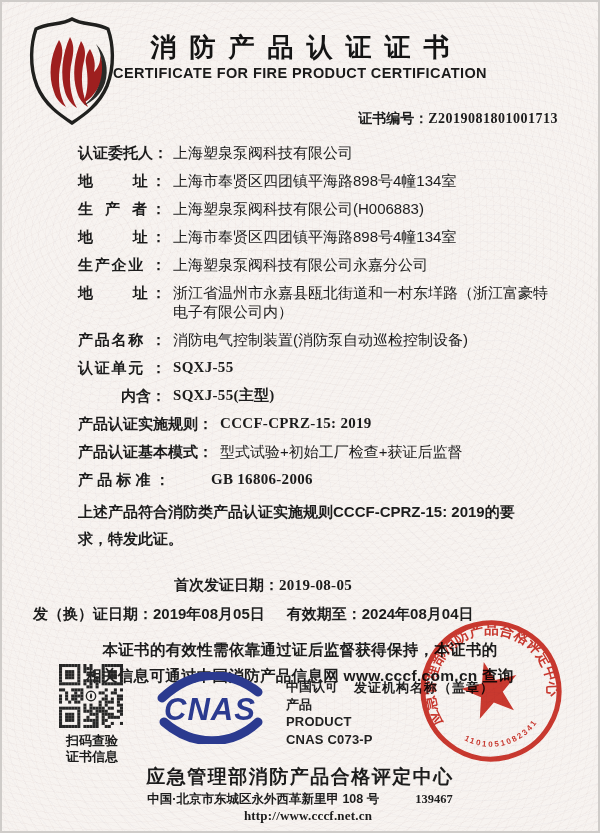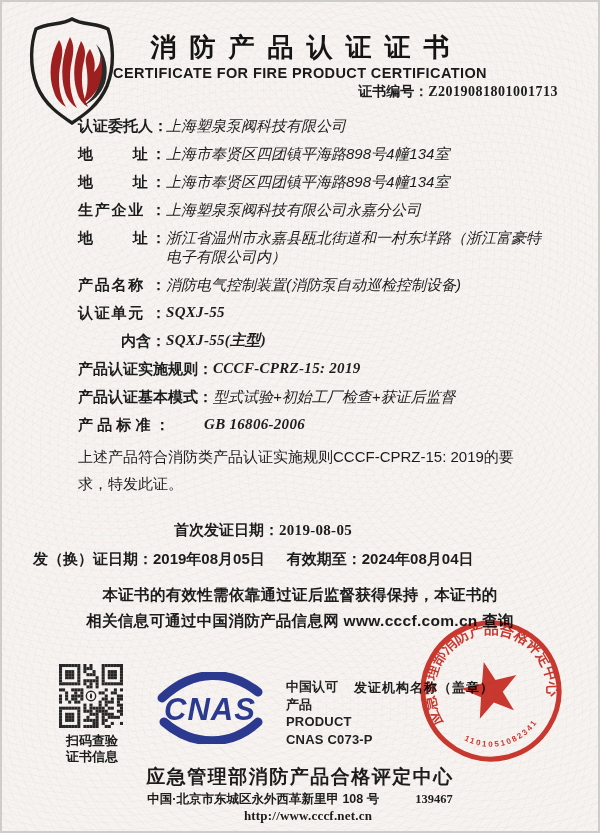--- a/index.html
+++ b/index.html
@@ -26,35 +26,35 @@
   .head{ text-align:center; }
   .title{
     margin:28px 0 0 0;
     font-size:26px;font-weight:700;letter-spacing:13px;
     text-indent:13px; color:#141414;
   }
   .subtitle{
     font-size:14.5px;font-weight:700;letter-spacing:.4px;color:#1a1a1a;
   }
   .certno{
-    margin-top:2px; text-align:right; padding-right:40px;
+    margin-top:29px; text-align:right; padding-right:40px;
     font-size:14px;font-weight:700;padding-left:14px;
   }
   .certno .num{font-family:"Liberation Serif",serif;font-weight:700;letter-spacing:.5px;}
   .fields{margin-top:15px;padding:0 48px 0 76px;}
   .field{display:flex;align-items:flex-start;margin-bottom:9px;line-height:19px;font-size:15px;}
   .f-label{font-weight:700;flex:none;white-space:nowrap;}
   .la{width:88px;text-align:justify;text-align-last:justify;}
   .lb{min-width:126px;}
   .lc{width:88px;text-align:right;text-align-last:right;}
-  .f-value{max-width:420px;font-weight:500;font-style:italic;}
+  .f-value{margin-left:7px;max-width:420px;font-weight:500;}
   .latin{font-family:"Liberation Serif",serif;font-weight:600;letter-spacing:.3px;}
   .statement{
     padding:0 58px 0 76px;margin-top:3px;
-    font-size:15px;font-weight:400;line-height:27px;
+    font-size:15px;font-weight:700;line-height:27px;
   }
   .date-first{
     padding-left:172px;margin-top:23px;font-size:15px;line-height:20px;
   }
   .date-row{
     padding-left:31px;margin-top:9px;font-size:15px;line-height:20px;
   }
   .dlabel{font-weight:700;}
   .dval{font-weight:600;}
   .gap{display:inline-block;width:22px;}
@@ -120,20 +120,24 @@
   </div>
 
   <div class="fields">
     <div class="field">
       <span class="f-label la">认证委托人：</span>
       <span class="f-value">上海塑泉泵阀科技有限公司</span>
     </div>
     <div class="field">
       <span class="f-label la">地　　址：</span>
       <span class="f-value">上海市奉贤区四团镇平海路898号4幢134室</span>
+    </div>
+    <div class="field">
+      <span class="f-label la">生 产 者：</span>
+      <span class="f-value">上海塑泉泵阀科技有限公司(H006883)</span>
     </div>
     <div class="field">
       <span class="f-label la">地　　址：</span>
       <span class="f-value">上海市奉贤区四团镇平海路898号4幢134室</span>
     </div>
     <div class="field">
       <span class="f-label la">生产企业 ：</span>
       <span class="f-value">上海塑泉泵阀科技有限公司永嘉分公司</span>
     </div>
     <div class="field">

